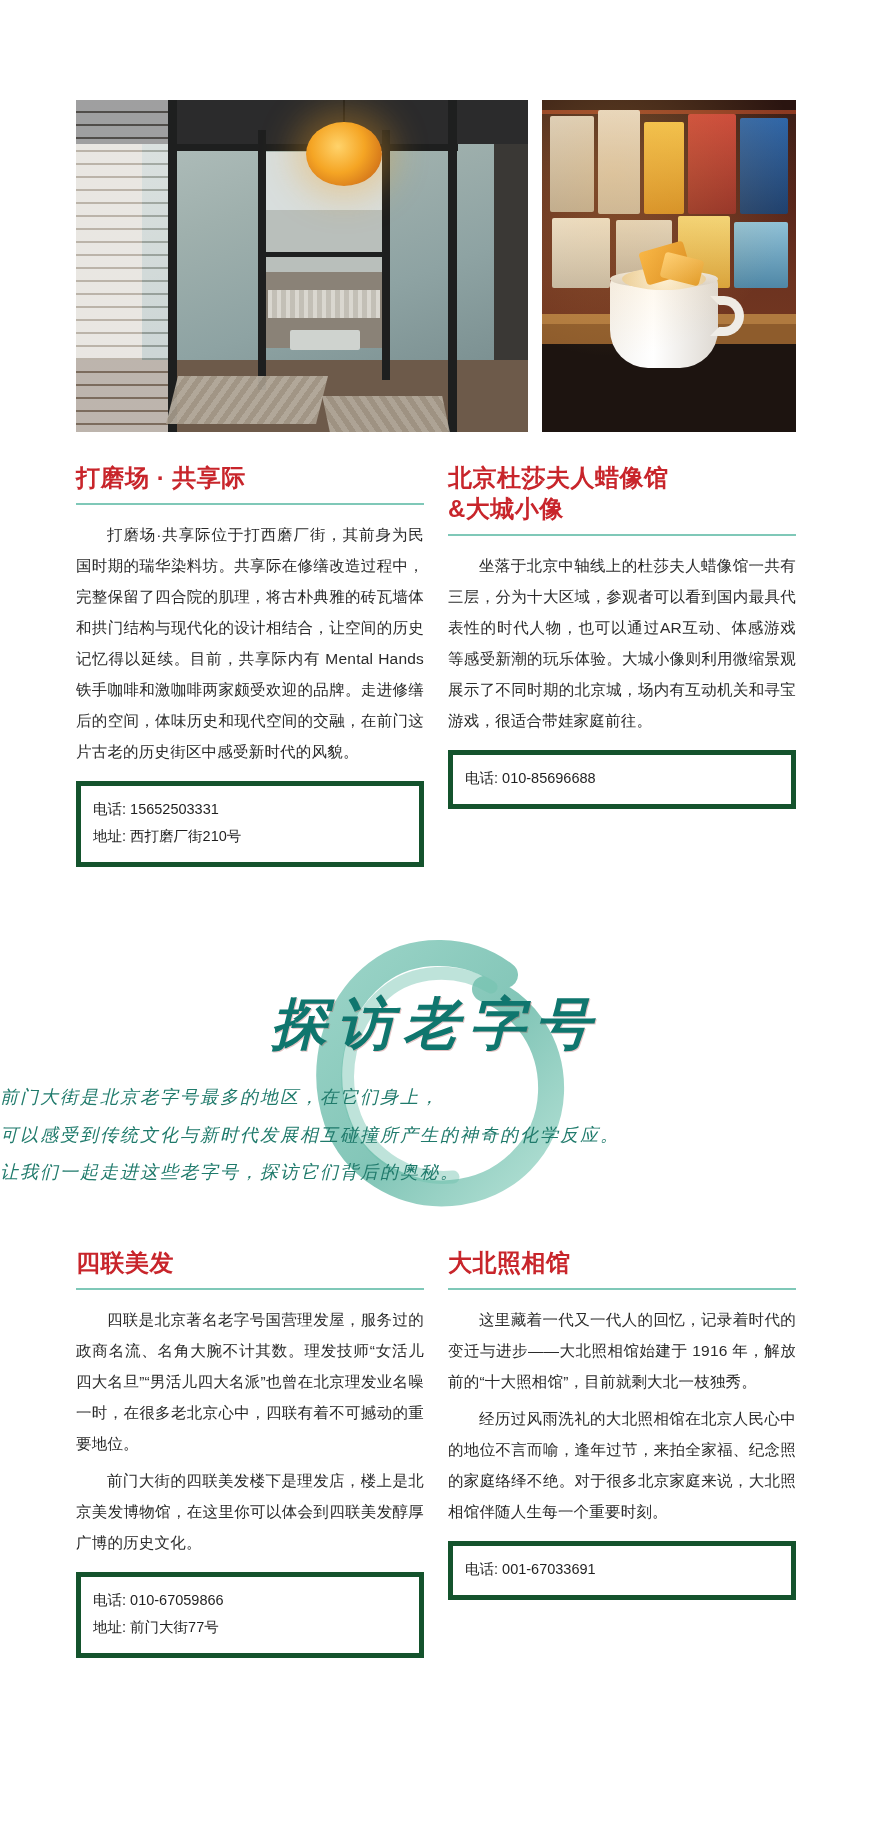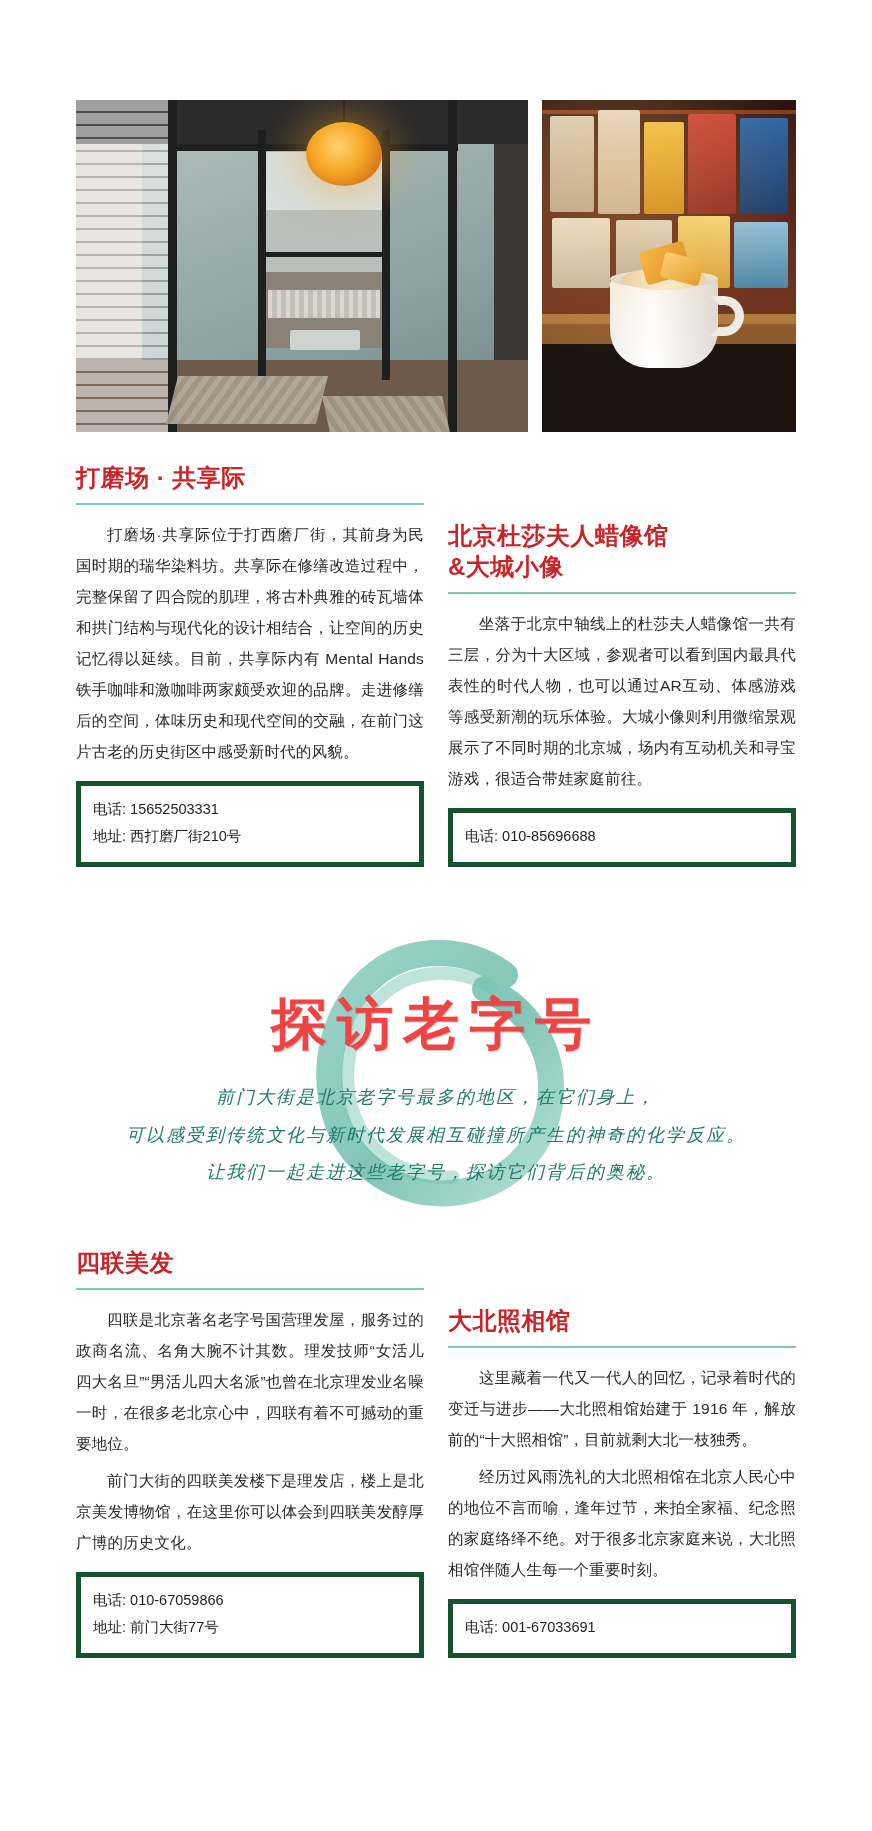--- a/index.html
+++ b/index.html
@@ -159,21 +159,21 @@
   .ph-coffee .glow {
     position: absolute; left: 0; top: 0; width: 254px; height: 332px;
     background: radial-gradient(circle at 28% 22%, rgba(255,190,90,.28), rgba(0,0,0,0) 58%);
   }
 
   
   .cols {
     display: flex;
     gap: 24px;
     padding: 30px 76px 0 76px;
-    align-items: flex-end;
+    align-items: flex-start;
   }
   .col { width: 348px; }
 
   .sec-title {
     color: #c8252b;
     font-size: 24px;
     font-weight: bold;
     line-height: 1.3;
     margin: 0 0 4px 0;
     letter-spacing: .5px;
@@ -214,32 +214,33 @@
     top: 18px;
     transform: translateX(-50%);
     width: 286px;
     height: 286px;
   }
   .banner-title {
     position: absolute;
     left: 0; right: 0;
     top: 76px;
     text-align: center;
-    color: #ef4444;
+    color: #0f766e;
     font-family: "Liberation Serif", serif;
     font-size: 56px;
     font-weight: bold;
+    font-style: italic;
     letter-spacing: 10px;
     text-shadow: 1px 1px 0 rgba(150,20,20,.25);
   }
   .banner-sub {
     position: absolute;
     left: 0; right: 0;
     top: 168px;
-    text-align: center;
+    text-align: left;
     color: #1f7a6b;
     font-family: "Liberation Serif", serif;
     font-style: italic;
     font-size: 18px;
     line-height: 2.1;
     letter-spacing: 2px;
   }
   .banner-sub div { white-space: nowrap; }
 
   .cols-bottom { padding-top: 6px; }

